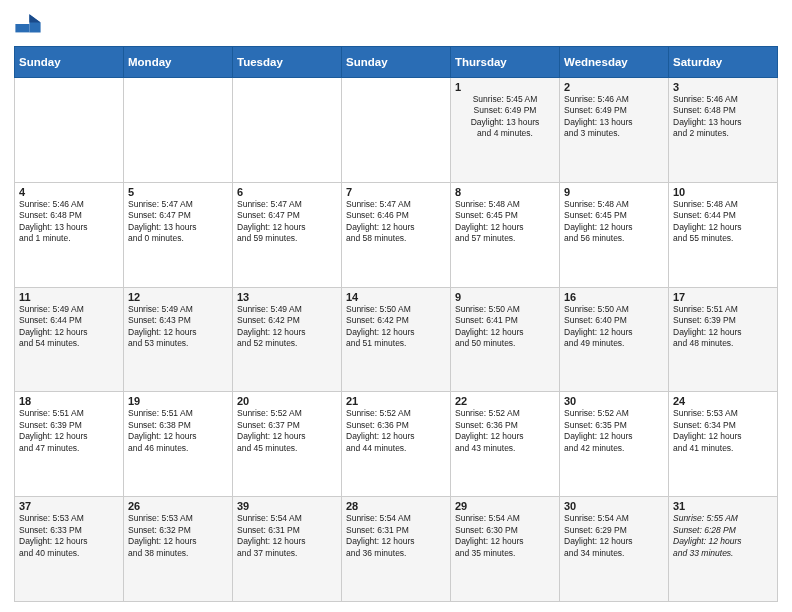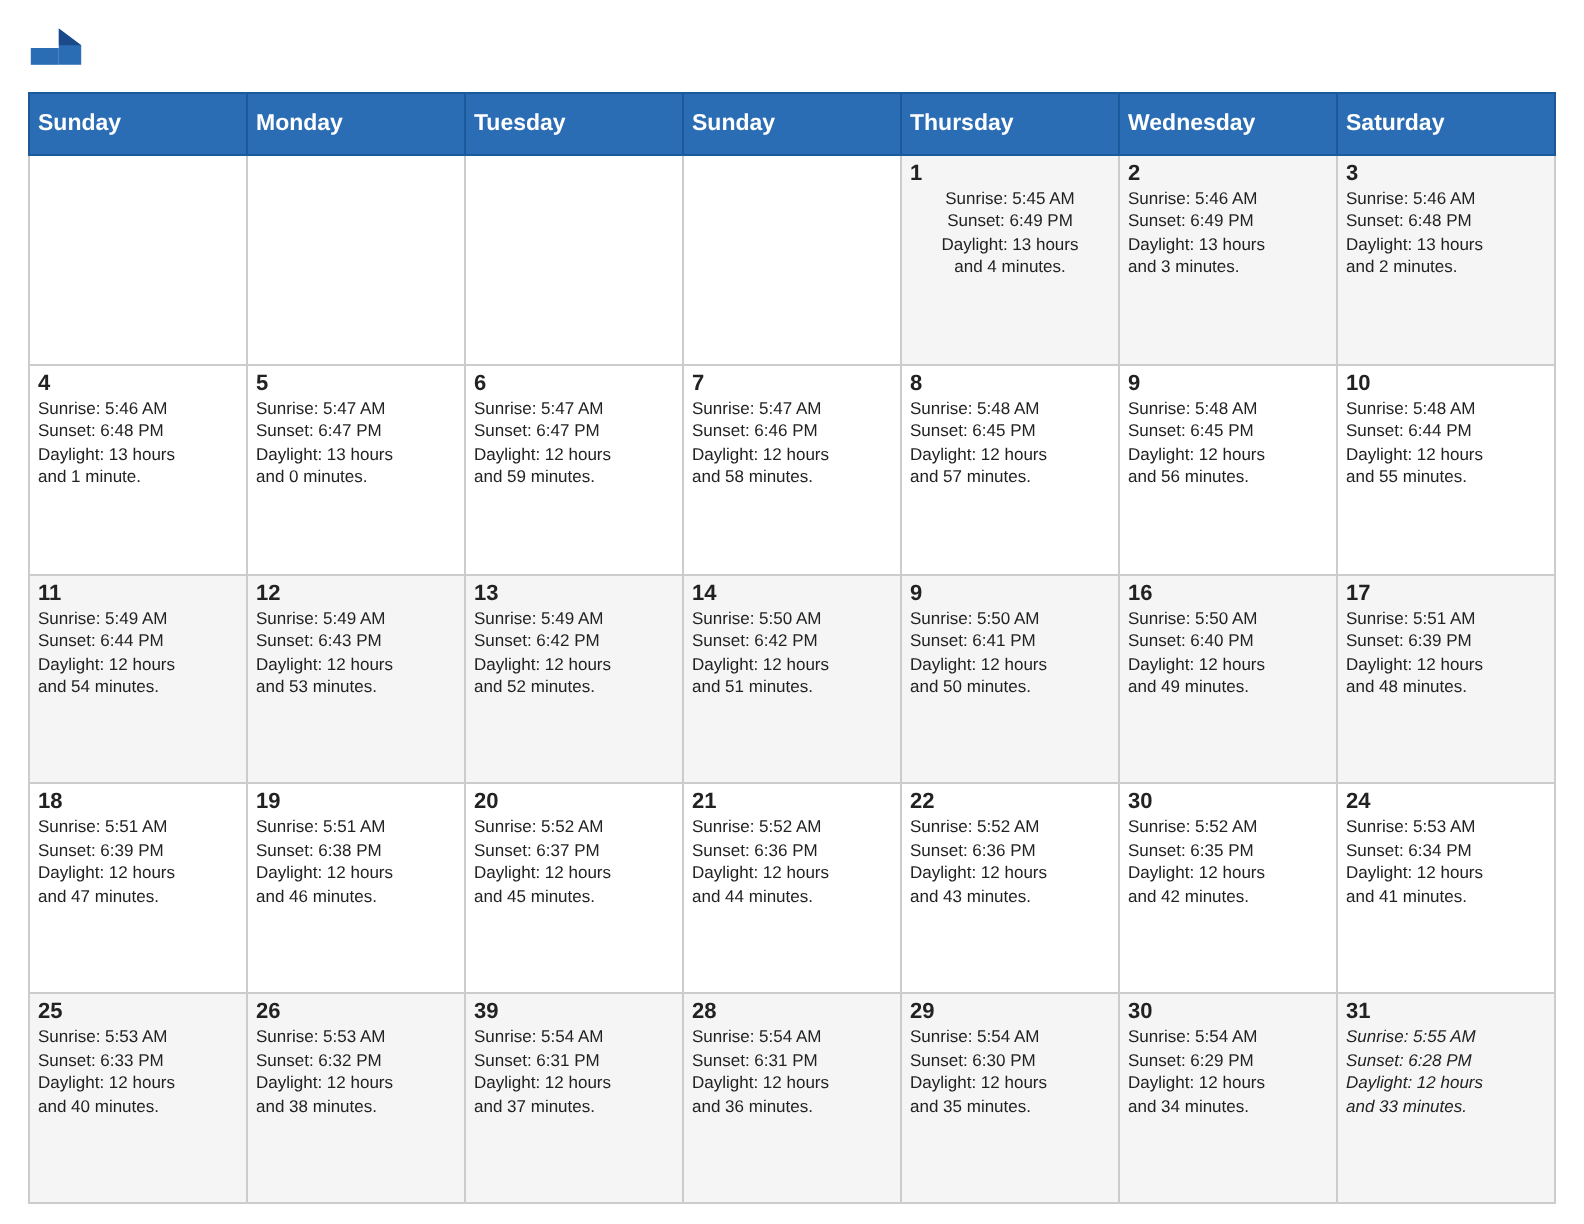--- a/index.html
+++ b/index.html
@@ -309,21 +309,21 @@
           <td>
             <span class="day-num">24</span>
             <div class="day-info" style="white-space: pre-line;">Sunrise: 5:53 AM
 Sunset: 6:34 PM
 Daylight: 12 hours
 and 41 minutes.</div>
           </td>
         </tr>
         <tr>
           <td>
-            <span class="day-num">25</span>
+            <span class="day-num">37</span>
             <div class="day-info" style="white-space: pre-line;">Sunrise: 5:53 AM
 Sunset: 6:33 PM
 Daylight: 12 hours
 and 40 minutes.</div>
           </td>
           <td>
             <span class="day-num">26</span>
             <div class="day-info" style="white-space: pre-line;">Sunrise: 5:53 AM
 Sunset: 6:32 PM
 Daylight: 12 hours

